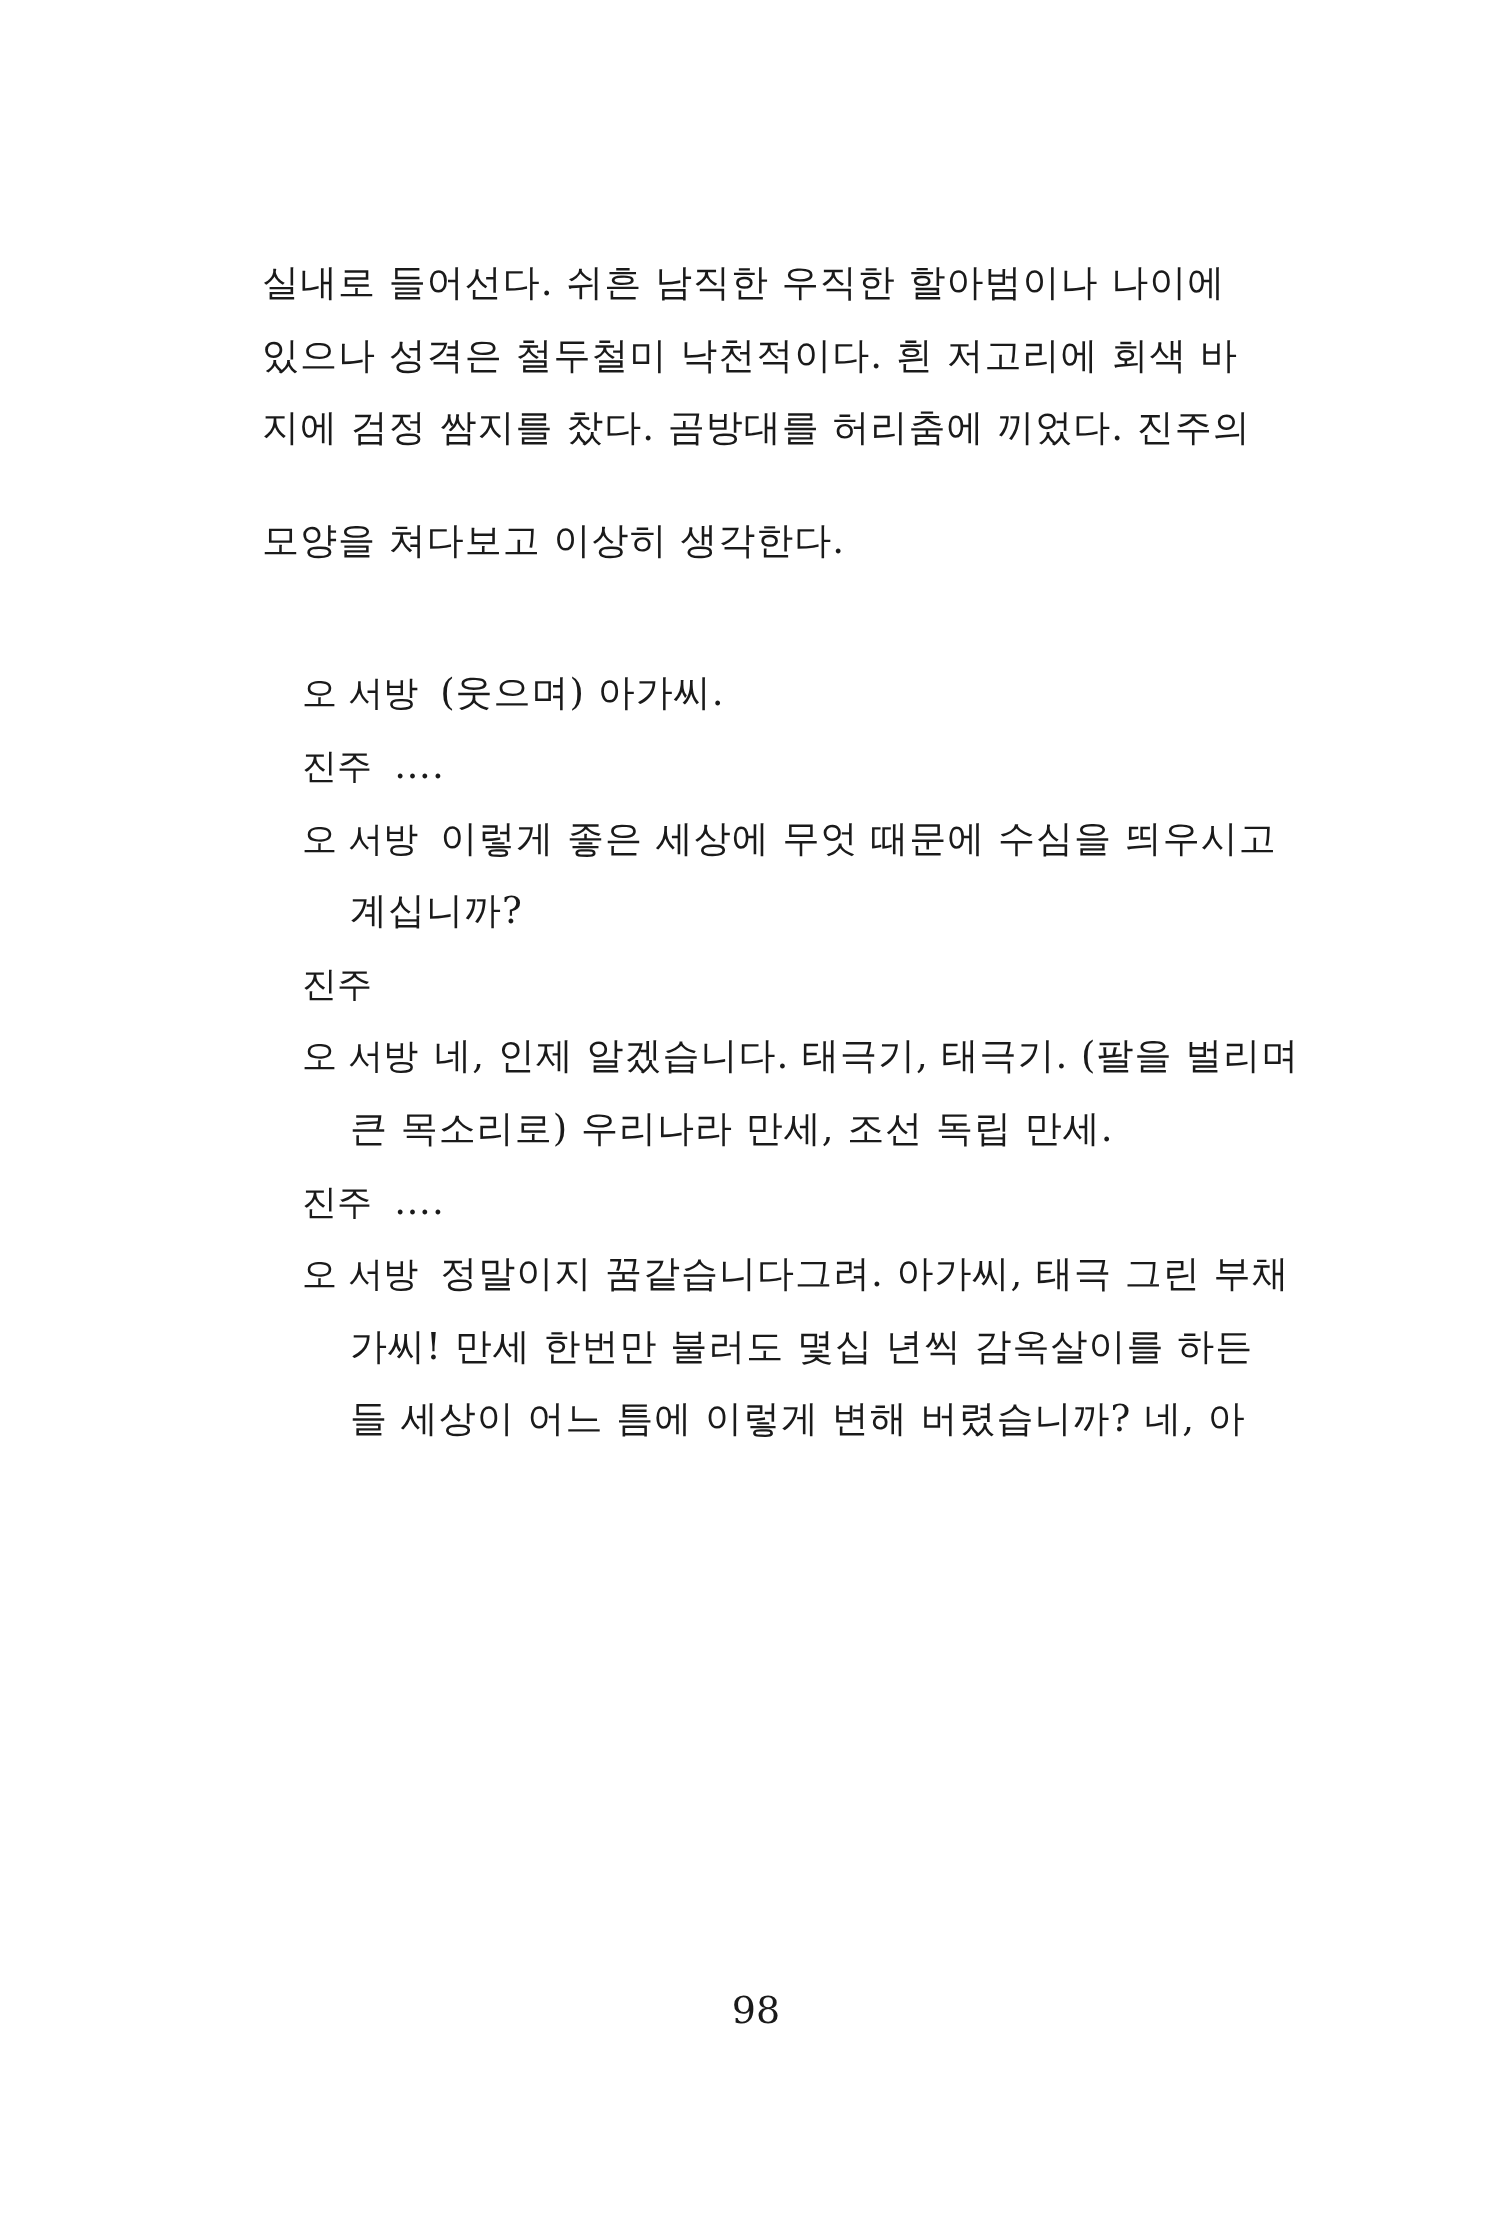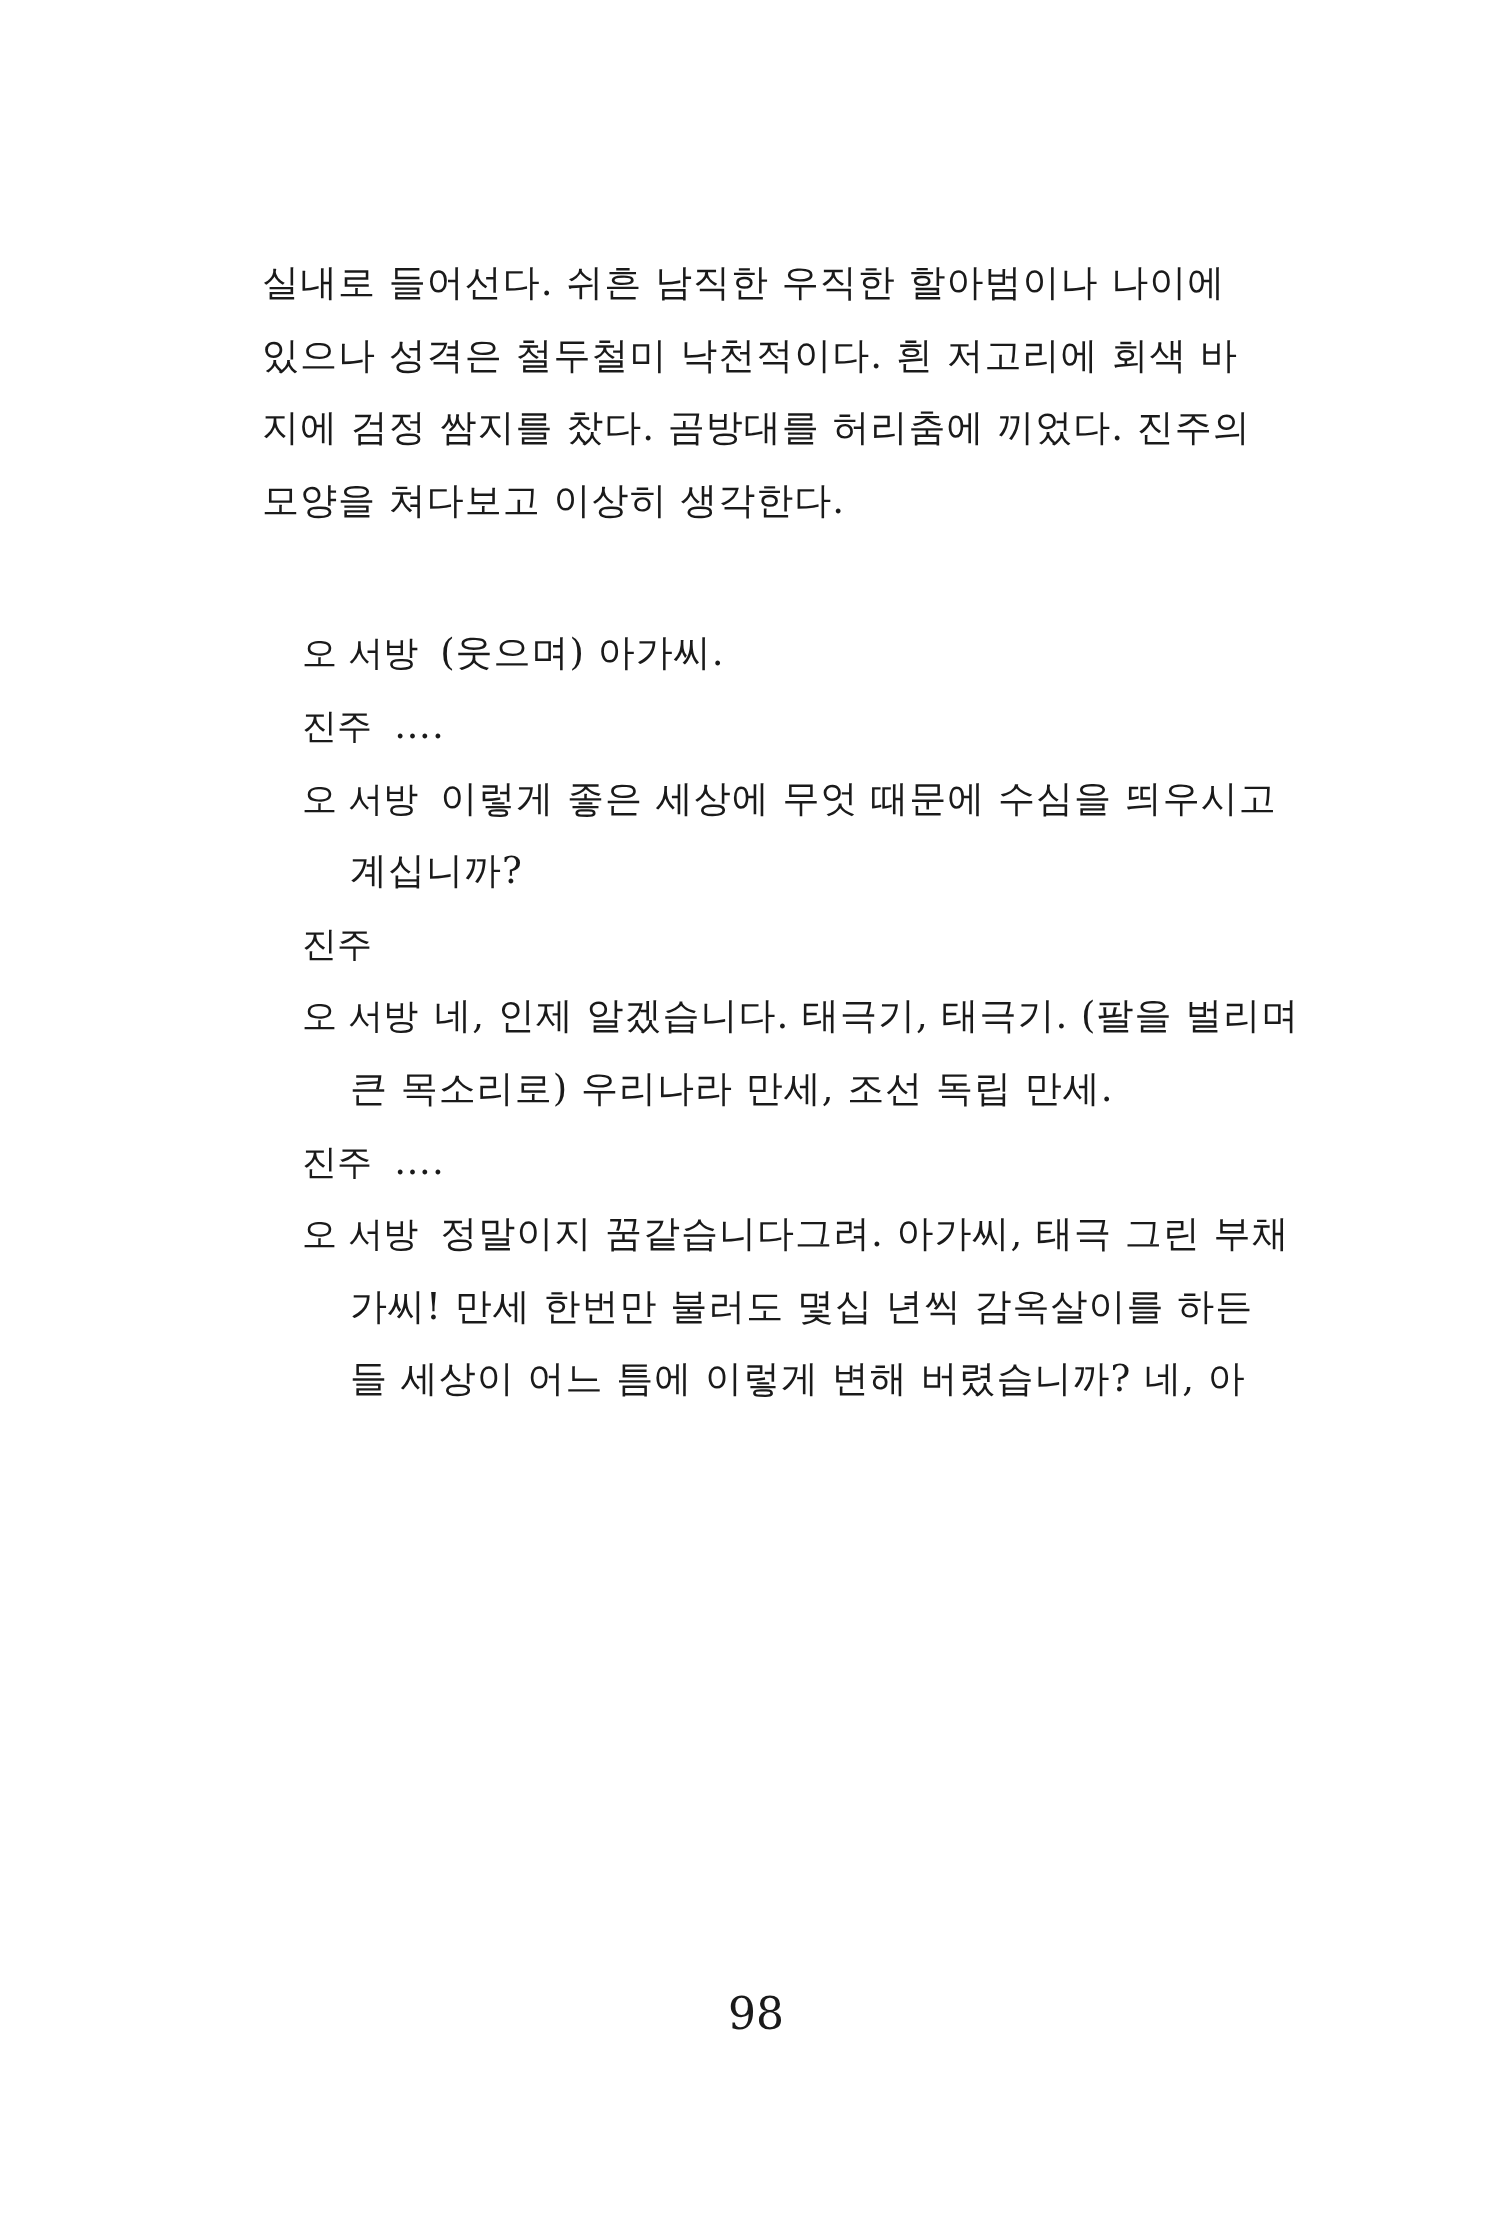--- a/index.html
+++ b/index.html
@@ -26,20 +26,21 @@
       font-size: 37px;
       white-space: nowrap;
       font-family: "DejaVu Serif", "Liberation Serif", serif;
       letter-spacing: 1px;
       text-align-last: justify;
       text-align: justify;
       display: block;
     }
     .prose-line.last, .dlg-line.last {
       text-align-last: left;
+      margin-top: 40px;
     }
     .spacer {
       height: 80px;
     }
     .speech {
       display: block;
     }
     .speech-first {
       display: flex;
       align-items: baseline;
@@ -81,21 +82,21 @@
     .cont.short {
       text-align-last: left;
     }
     .page-number {
       position: absolute;
       left: 0;
       width: 1512px;
       top: 1988px;
       text-align: center;
       font-family: "DejaVu Serif", "Liberation Serif", serif;
-      font-size: 44px;
+      font-size: 38px;
       color: #1a1a1a;
     }
   </style>
 </head>
 <body>
 
 <div class="page">
 
   <div class="prose">
     <div class="prose-line">실내로 들어선다. 쉬흔 남직한 우직한 할아범이나 나이에</div>

